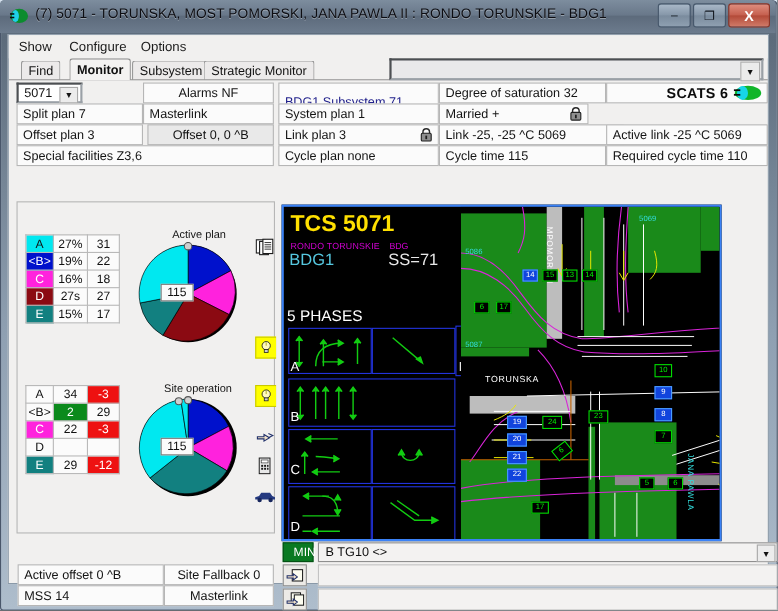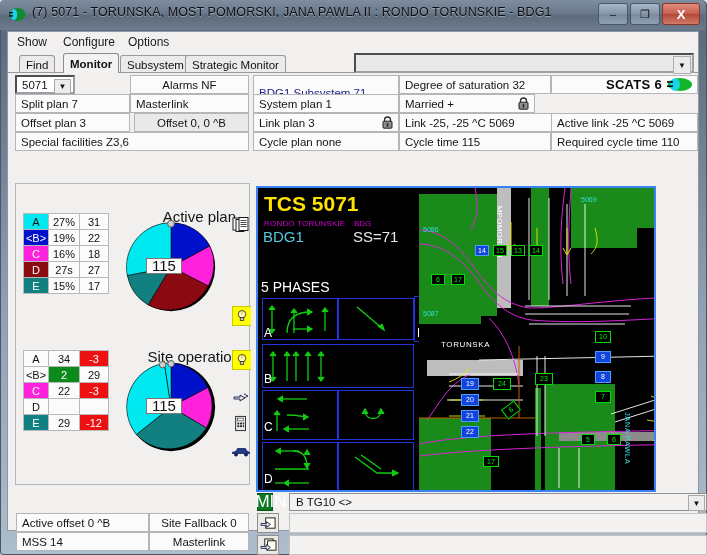--- a/index.html
+++ b/index.html
@@ -71,23 +71,23 @@
   .ptab td.v1{width:30px;}
   .ptab td.v2{width:28px;}
   .k-a{background:#00e8f0 !important;color:#111 !important;}
   .k-b{background:#0011cc !important;color:#fff !important;}
   .k-c{background:#ff22dd !important;color:#fff !important;}
   .k-d{background:#8b0a12 !important;color:#fff !important;}
   .k-e{background:#128080 !important;color:#fff !important;}
   .neg{background:#ee1111 !important;color:#fff !important;}
   .pos{background:#0b8a1c !important;color:#fff !important;}
 
-  .pietitle{position:absolute;font-size:15px;color:#141414;text-align:right;}
+  .pietitle{position:absolute;font-size:10px;color:#141414;text-align:center;}
   .piewrap{position:absolute;}
-  .pielabel{position:absolute;background:#fbfbfb;border:1px solid #7a7a7a;font-size:15px;
+  .pielabel{position:absolute;background:#fbfbfb;border:1px solid #7a7a7a;font-size:11px;
      color:#111;padding:0 5px;line-height:14px;height:14px;}
 
   .sideico{position:absolute;display:flex;align-items:center;justify-content:center;}
   .bulb{background:#ffff00;border:1px solid #c9c900;}
 
   
   .blackarea{position:absolute;left:248px;top:154px;width:400px;height:306px;background:#000;
      border:2px solid #3b82f6;box-sizing:border-box;overflow:hidden;}
   .tcs-title{position:absolute;left:6px;top:4px;font-size:21px;font-weight:bold;color:#ffe000;
      font-family:"Liberation Sans",sans-serif;}
@@ -104,22 +104,22 @@
   .mapbox{position:absolute;left:161px;top:0;width:288px;height:304px;background:#000;overflow:hidden;}
   .det{position:absolute;box-sizing:border-box;font-size:7px;text-align:center;
       font-family:"Liberation Sans",sans-serif;line-height:9px;}
   .det.g{border:1px solid #00dd00;color:#00ee00;background:#000;}
   .det.b{border:1px solid #4a9cff;color:#ffffff;background:#1144dd;}
   .maptxt{position:absolute;font-size:7px;color:#ffffff;white-space:nowrap;}
   .maptxt.c{color:#33dddd;}
   .greenblk{position:absolute;background:#1a8a1a;}
 
   
-  .minbtn{position:absolute;left:249px;top:461px;width:16px;height:18px;background:#0a7a22;
-     border:1px solid #055014;box-sizing:border-box;color:#fff;font-size:17px;
+  .minbtn{position:absolute;left:249px;top:461px;width:28px;height:18px;background:#0a7a22;
+     border:1px solid #055014;box-sizing:border-box;color:#fff;font-size:11px;
      display:flex;align-items:center;justify-content:center;padding-left:12px;}
   .bcombo{position:absolute;left:281px;top:461px;width:418px;height:18px;box-sizing:border-box;
      background:#f3f2f1;border:1px solid #8f8f8f;font-size:11.5px;color:#111;
      display:flex;align-items:center;padding-left:6px;}
   .bcombo .arrow{position:absolute;right:1px;top:1px;width:15px;height:14px;background:#ececec;
      border:1px solid #a9a9a9;display:flex;align-items:center;justify-content:center;font-size:8px;}
   .iconbtn{position:absolute;width:22px;height:20px;background:#eceae6;border:1px solid #8f8f8f;
      box-sizing:border-box;display:flex;align-items:center;justify-content:center;}
   .emptyfld{position:absolute;box-sizing:border-box;background:#f3f2f1;border:1px solid #c3c3c3;}
 

